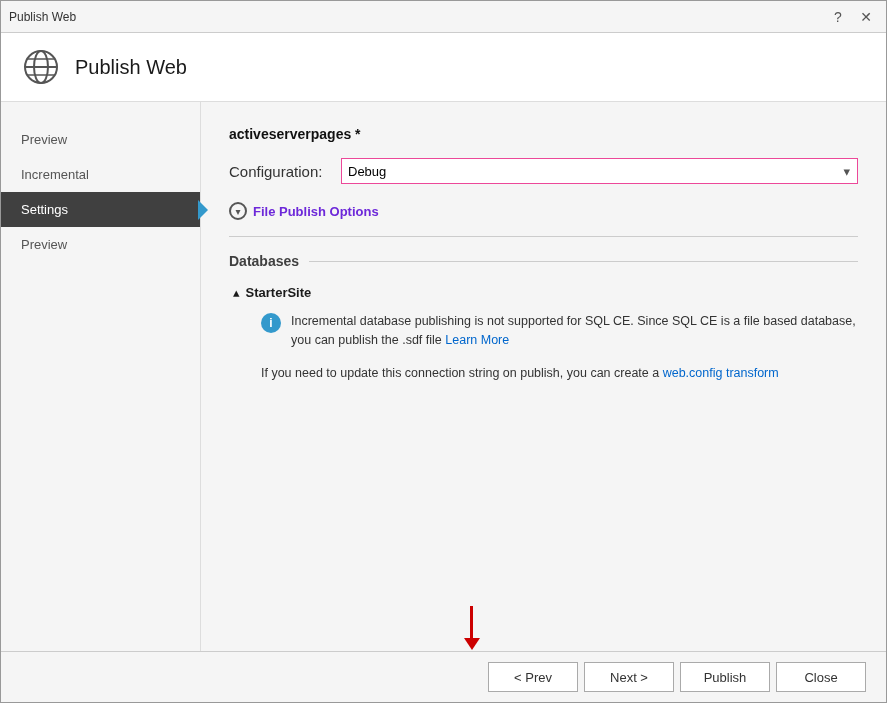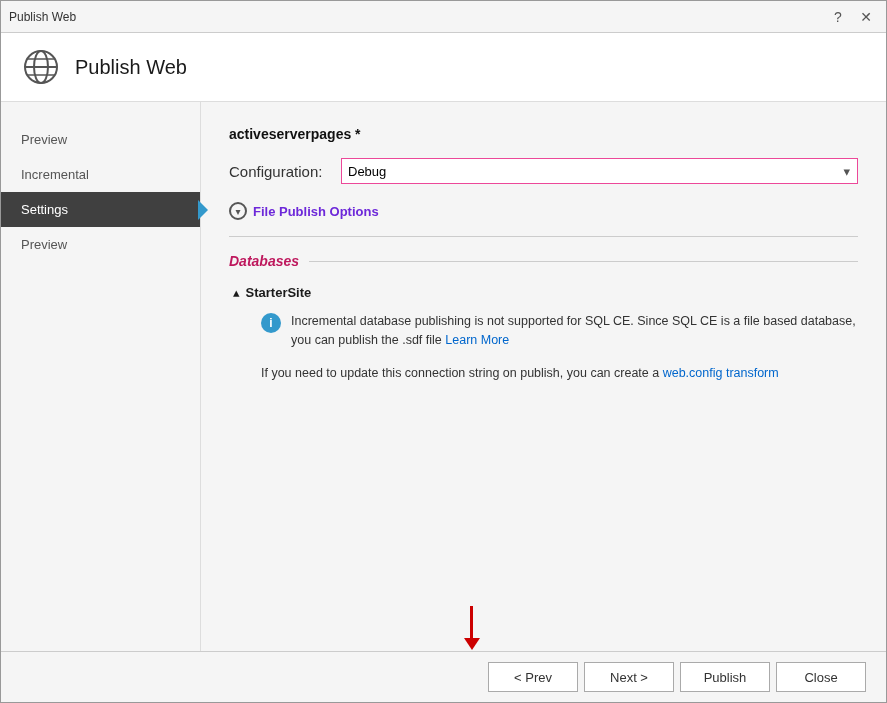--- a/index.html
+++ b/index.html
@@ -196,26 +196,25 @@
       border-top: 1px solid #ccc;
       margin: 16px 0;
     }
 
     .databases-section {
       margin-top: 8px;
     }
     .databases-title {
       font-size: 14px;
       font-weight: 700;
-      color: #be185d;
+      color: #404040;
       display: flex;
       align-items: center;
       gap: 10px;
       margin-bottom: 16px;
-      font-style: italic;
     }
     .databases-title::after {
       content: '';
       flex: 1;
       height: 1px;
       background: #ccc;
     }
 
     .starter-site {
       margin-left: 4px;

